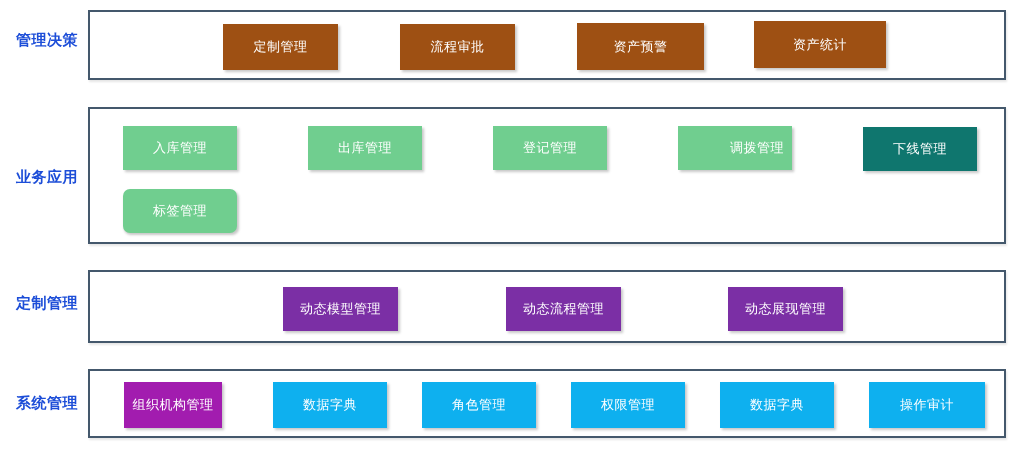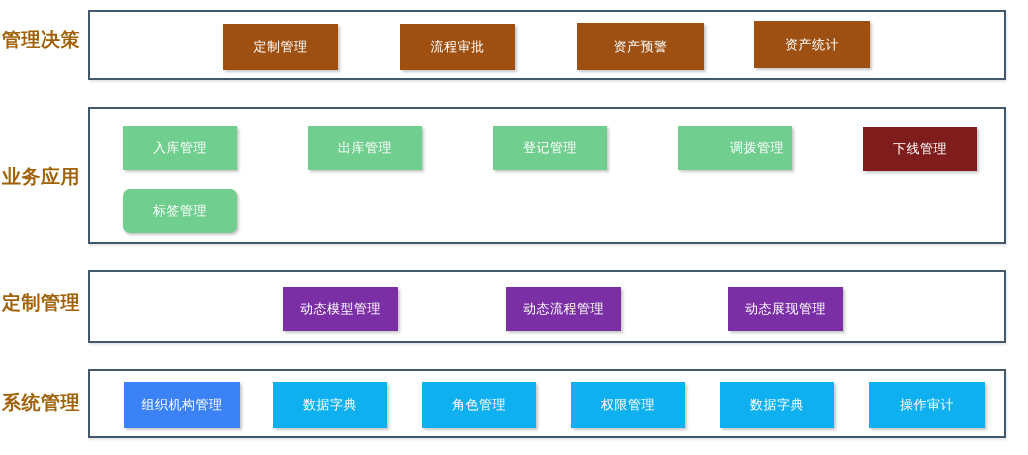--- a/index.html
+++ b/index.html
@@ -13,23 +13,23 @@
   .band{
     position:absolute;
     left:88px;width:918px;
     border:2.5px solid #44586C;
     background:#ffffff;
     box-shadow:1px 2px 2px rgba(0,0,0,0.10);
     box-sizing:border-box;
   }
   .band-label{
     position:absolute;
-    left:2px;width:78px;
-    color:#a16207;
-    font-size:19px;
+    left:16px;width:78px;
+    color:#1d4ed8;
+    font-size:15px;
     font-weight:600;
     letter-spacing:0.5px;
     text-align:left;
     line-height:18px;
   }
   .module-box{
     position:absolute;
     display:flex;align-items:center;justify-content:center;
     color:#ffffff;
     font-size:13px;
@@ -51,30 +51,30 @@
 
   <div class="band-label" style="top:31px;">管理决策</div>
   <div class="band-label" style="top:168px;">业务应用</div>
   <div class="band-label" style="top:294px;">定制管理</div>
   <div class="band-label" style="top:394px;">系统管理</div>
 
   <div id="boxes-root">
       <div class="module-box" style="left: 223px; top: 24px; width: 115px; height: 46px; background: rgb(158, 80, 19);">定制管理</div>
       <div class="module-box" style="left: 400px; top: 24px; width: 115px; height: 46px; background: rgb(158, 80, 19);">流程审批</div>
       <div class="module-box" style="left: 577px; top: 23px; width: 127px; height: 47px; background: rgb(158, 80, 19);">资产预警</div>
-      <div class="module-box" style="left: 754px; top: 21px; width: 116px; height: 47px; background: rgb(158, 80, 19);">资产统计</div>
+      <div class="module-box" style="left: 754px; top: 21px; width: 132px; height: 47px; background: rgb(158, 80, 19);">资产统计</div>
       <div class="module-box" style="left: 123px; top: 126px; width: 114px; height: 44px; background: rgb(112, 206, 143);">入库管理</div>
       <div class="module-box" style="left: 308px; top: 126px; width: 114px; height: 44px; background: rgb(112, 206, 143);">出库管理</div>
       <div class="module-box" style="left: 493px; top: 126px; width: 114px; height: 44px; background: rgb(112, 206, 143);">登记管理</div>
       <div class="module-box" style="left: 678px; top: 126px; width: 114px; height: 44px; background: rgb(112, 206, 143); padding-left: 44px;">调拨管理</div>
-      <div class="module-box" style="left: 863px; top: 127px; width: 114px; height: 44px; background: #7f1d1d;">下线管理</div>
+      <div class="module-box" style="left: 863px; top: 127px; width: 114px; height: 44px; background: #0f766e;">下线管理</div>
       <div class="module-box" style="left: 123px; top: 189px; width: 114px; height: 44px; background: rgb(112, 206, 143); border-radius: 7px;">标签管理</div>
       <div class="module-box" style="left: 283px; top: 287px; width: 115px; height: 44px; background: rgb(123, 47, 165);">动态模型管理</div>
       <div class="module-box" style="left: 506px; top: 287px; width: 115px; height: 44px; background: rgb(123, 47, 165);">动态流程管理</div>
       <div class="module-box" style="left: 728px; top: 287px; width: 115px; height: 44px; background: rgb(123, 47, 165);">动态展现管理</div>
-      <div class="module-box" style="left: 124px; top: 382px; width: 116px; height: 46px; background: #3b82f6; text-align: center;">组织机构管理</div>
+      <div class="module-box" style="left: 124px; top: 382px; width: 98px; height: 46px; background: #a21caf; text-align: center;">组织机构管理</div>
       <div class="module-box" style="left: 273px; top: 382px; width: 114px; height: 46px; background: rgb(14, 176, 239);">数据字典</div>
       <div class="module-box" style="left: 422px; top: 382px; width: 114px; height: 46px; background: rgb(14, 176, 239);">角色管理</div>
       <div class="module-box" style="left: 571px; top: 382px; width: 114px; height: 46px; background: rgb(14, 176, 239);">权限管理</div>
       <div class="module-box" style="left: 720px; top: 382px; width: 114px; height: 46px; background: rgb(14, 176, 239);">数据字典</div>
       <div class="module-box" style="left: 869px; top: 382px; width: 116px; height: 46px; background: rgb(14, 176, 239);">操作审计</div>
     </div>
 </div>
 
 </body></html>

